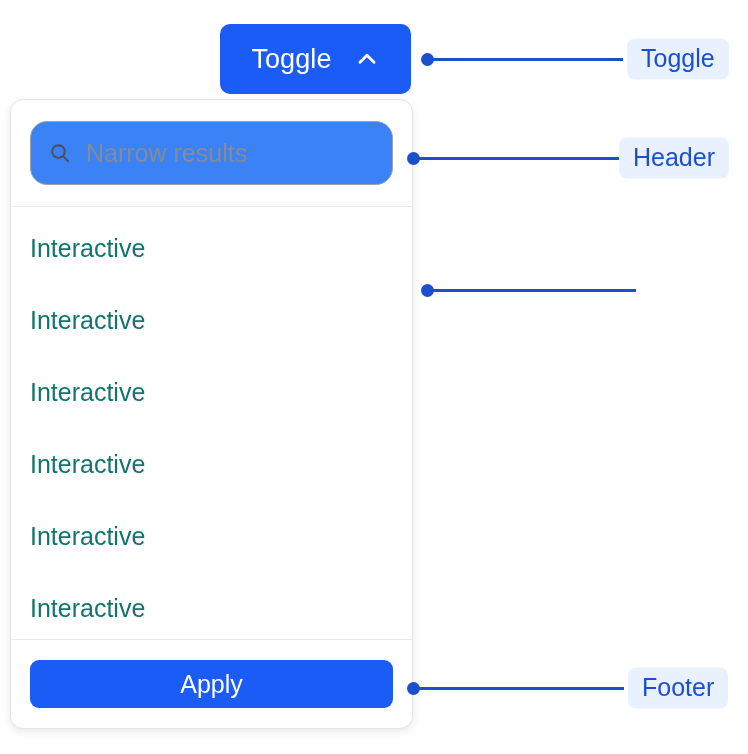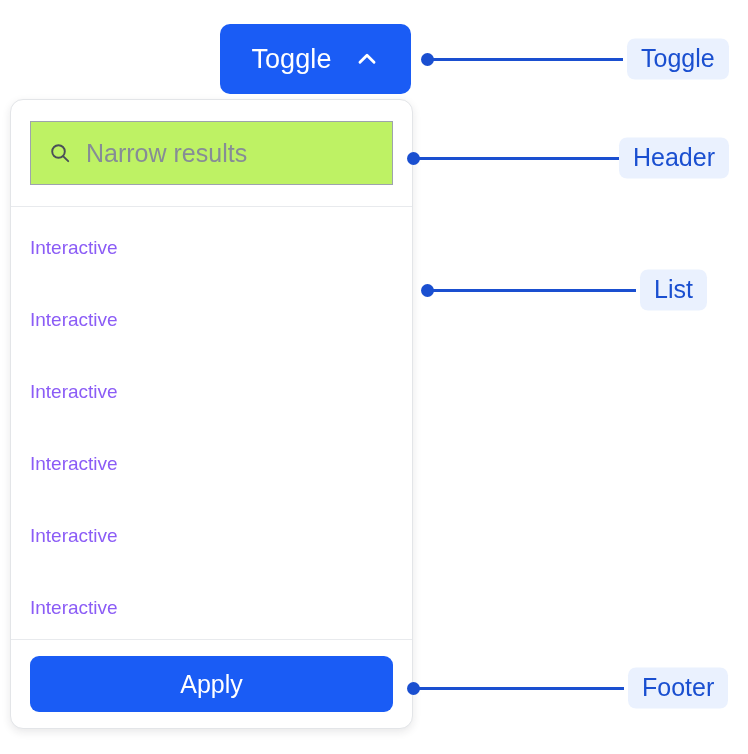--- a/index.html
+++ b/index.html
@@ -81,22 +81,22 @@
     align-items: center;
     padding: 0 19px;
   }
   .search-field {
     display: flex;
     align-items: center;
     width: 100%;
     height: 64px;
     box-sizing: border-box;
     border: 1.6px solid #9ea3ad;
-    border-radius: 0;
-    background: #bef264;
+    border-radius: 17px;
+    background: #3b82f6;
     padding: 0 17px;
     gap: 14px;
   }
   .search-icon {
     flex: 0 0 auto;
     display: inline-flex;
     width: 24px;
     height: 24px;
     align-items: center;
     justify-content: center;
@@ -124,43 +124,43 @@
     padding: 0;
     margin: 0;
     list-style: none;
     box-sizing: border-box;
   }
   .list-item {
     height: 72px;
     display: flex;
     align-items: center;
     padding: 0 19px;
-    font-size: 19px;
-    color: #8b5cf6;
+    font-size: 25px;
+    color: #0f766e;
     box-sizing: border-box;
     cursor: pointer;
     user-select: none;
   }
   .list-item:first-child {
     margin-top: 5px;
   }
 
   
   .panel-footer {
     flex: 0 0 auto;
     height: 89px;
     box-sizing: border-box;
     border-top: 1px solid #e8eaed;
     display: flex;
     align-items: center;
     padding: 0 19px;
   }
   .apply-button {
     width: 100%;
-    height: 56px;
+    height: 48px;
     background: #1a5cf5;
     border: none;
     border-radius: 9px;
     color: #ffffff;
     font-family: "Liberation Sans", sans-serif;
     font-size: 25px;
     cursor: pointer;
     padding: 4px;
   }
 
@@ -266,21 +266,20 @@
 
   <div class="annotation" style="left:407px; top:126px; width:334px;">
     <span class="anno-dot"></span>
     <span class="anno-line" style="width:210px;"></span>
     <span class="anno-chip" style="left:212px;">Header</span>
   </div>
 
   <div class="annotation" style="left:421px; top:258px; width:320px;">
     <span class="anno-dot"></span>
     <span class="anno-line" style="width:209px;"></span>
-    <span class="anno-chip" style="left:219px;">List</span>
   </div>
 
   <div class="annotation" style="left:407px; top:656px; width:334px;">
     <span class="anno-dot"></span>
     <span class="anno-line" style="width:211px;"></span>
     <span class="anno-chip" style="left:221px;text-align:right;">Footer</span>
   </div>
 
 </div>
 

